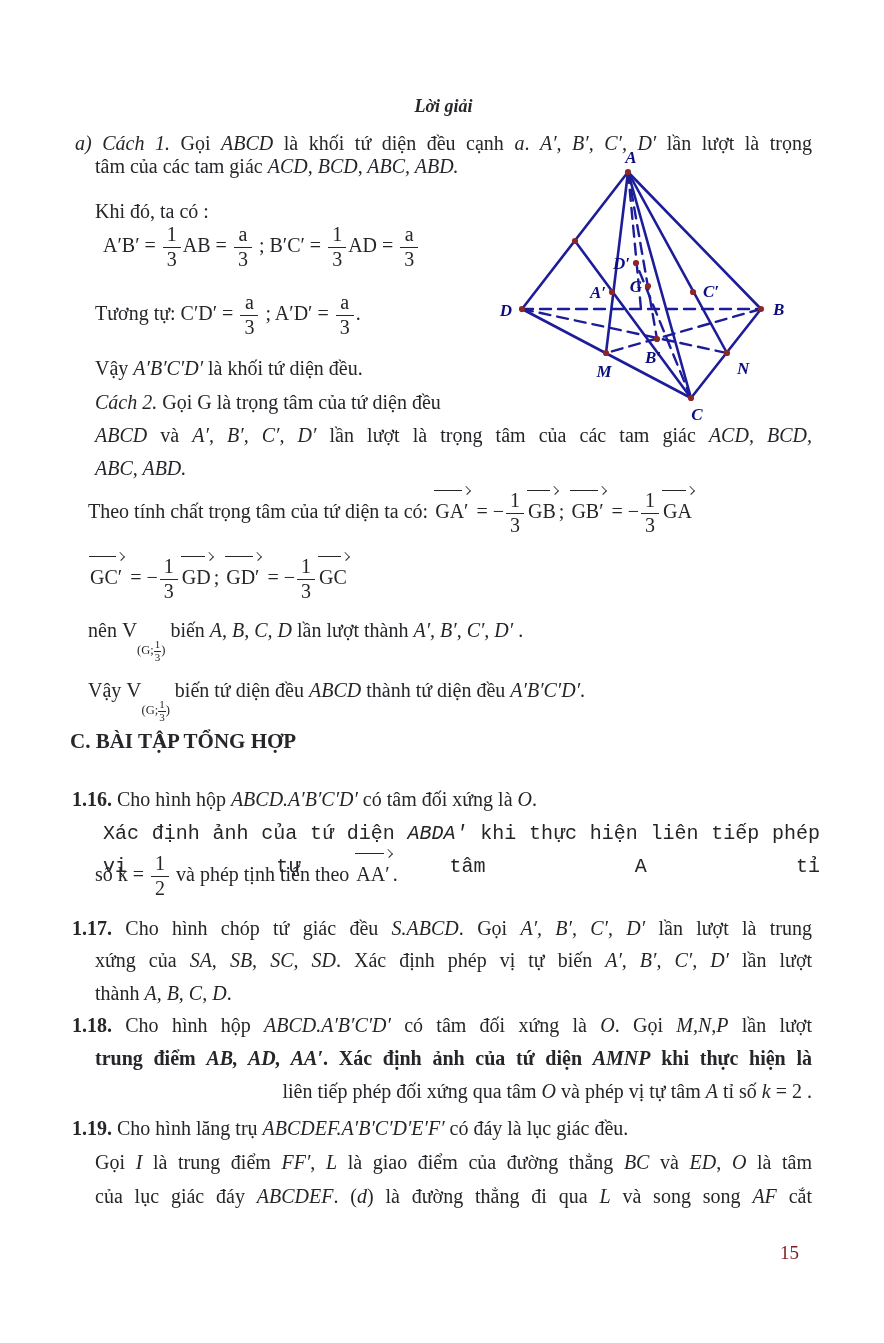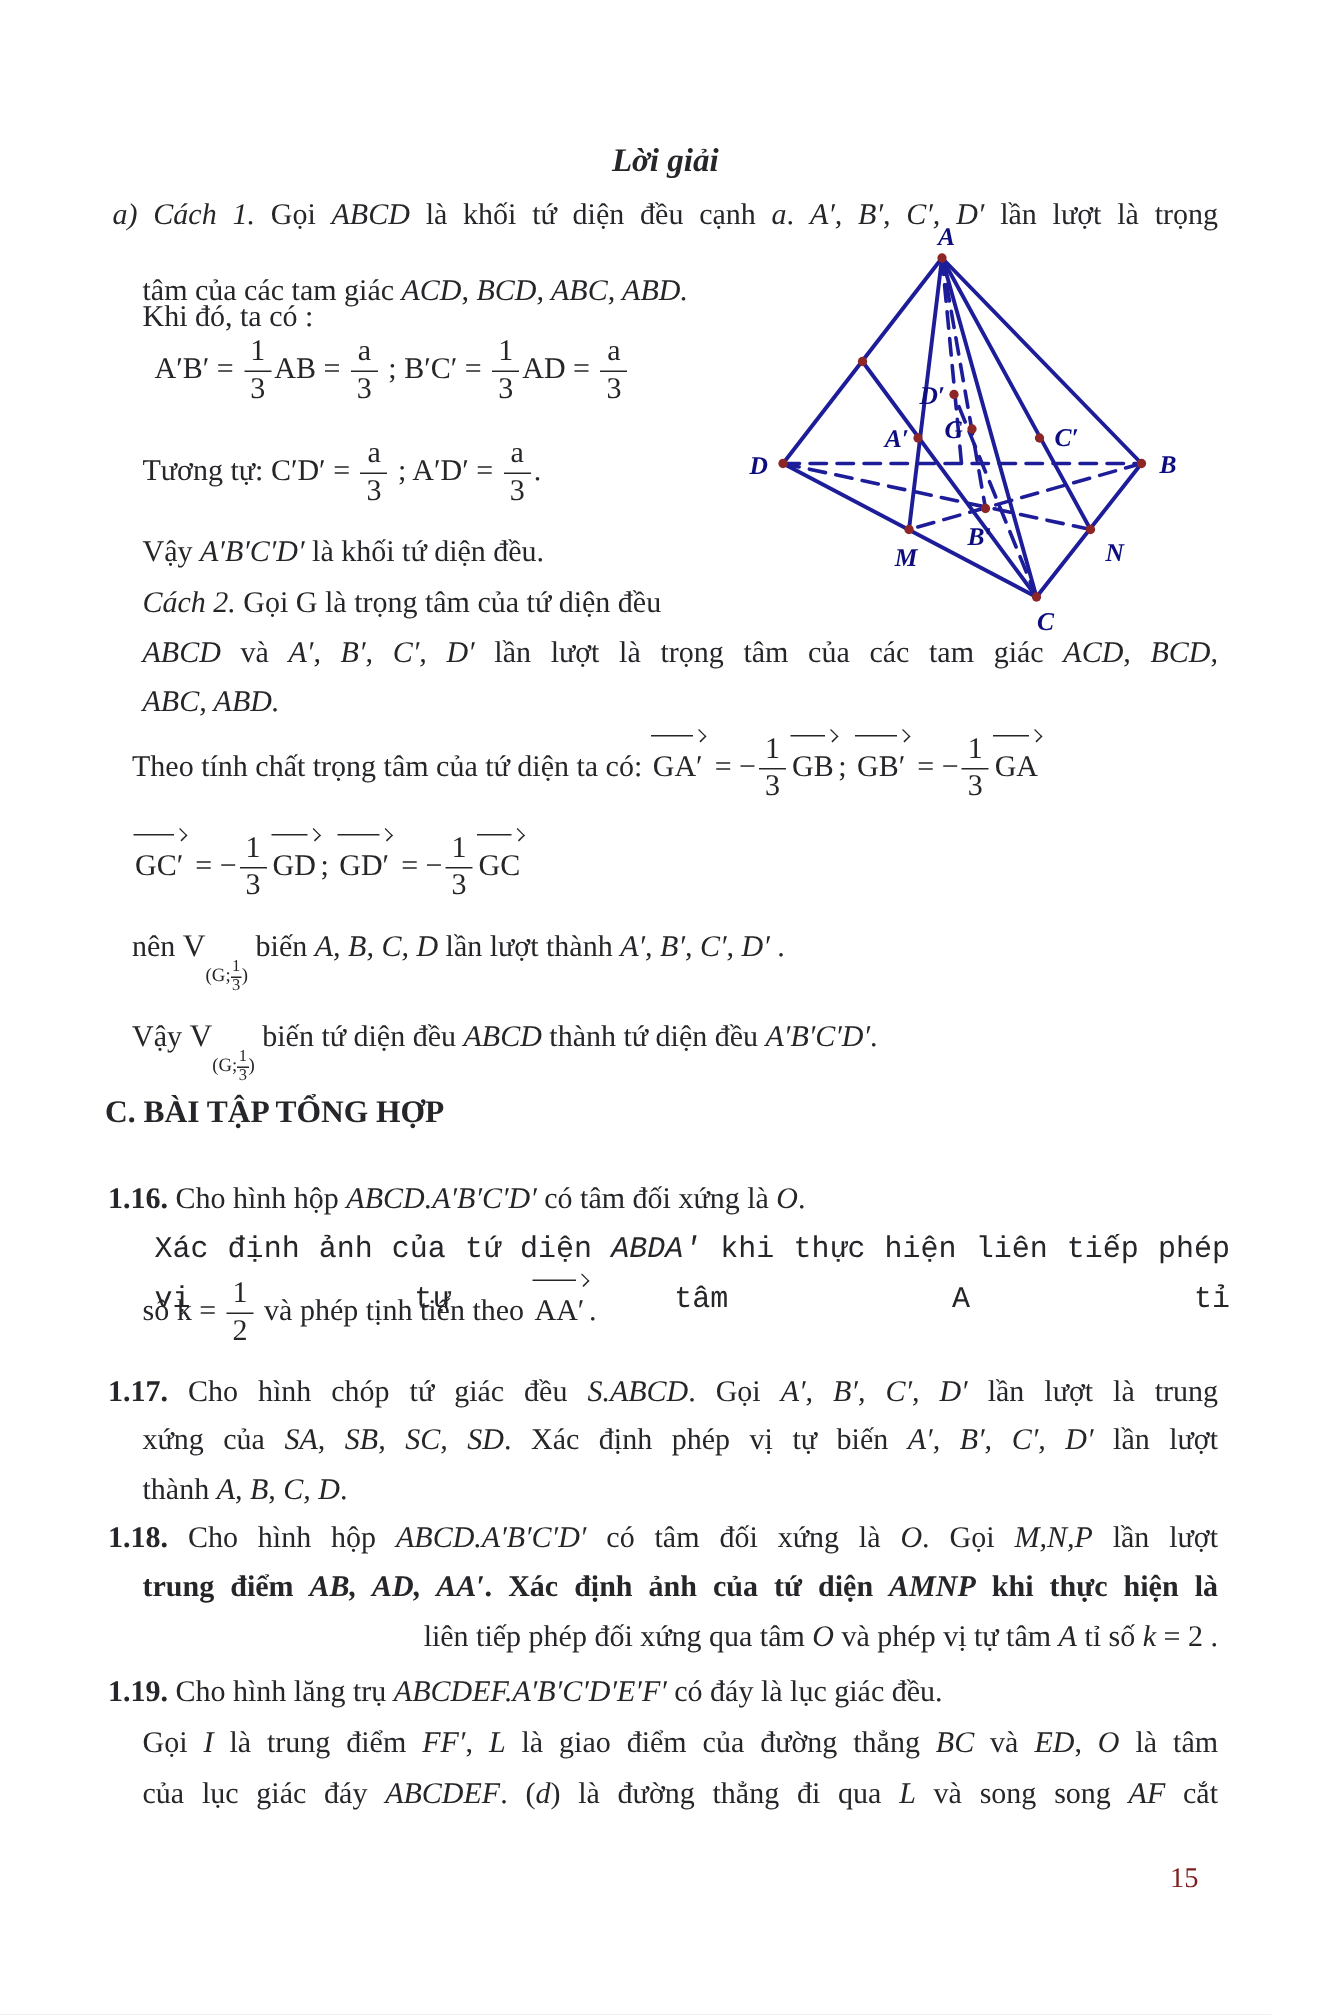--- a/index.html
+++ b/index.html
@@ -80,23 +80,23 @@
         <text x="604" y="377" text-anchor="middle">M</text>
         <text x="737" y="374" text-anchor="start">N</text>
         <text x="606" y="298" text-anchor="end">A′</text>
         <text x="653" y="363" text-anchor="middle">B′</text>
         <text x="703" y="297" text-anchor="start">C′</text>
         <text x="630" y="269" text-anchor="end">D′</text>
         <text x="642" y="292" text-anchor="end">G</text>
       </svg>
   </div>
   <div>
-      <div class="ln c" style="top: 90px; left: 75px; width: 737px; font-size: 22px;"><span class="bi">Lời giải</span></div>
+      <div class="ln c" style="top: 90px; left: 75px; width: 737px; font-size: 18px;"><span class="bi">Lời giải</span></div>
       <div class="ln j" style="top: 127px; left: 75px; width: 737px;"><span class="i">a) </span><span class="i">Cách 1.</span><span> Gọi </span><span class="i">ABCD</span><span> là khối tứ diện đều cạnh </span><span class="i">a</span><span>. </span><span class="i">A′, B′, C′, D′</span><span> lần lượt là trọng</span></div>
-      <div class="ln" style="top: 178px; left: 95px; width: 420px;"><span>tâm của các tam giác </span><span class="i">ACD, BCD, ABC, ABD.</span></div>
+      <div class="ln" style="top: 150px; left: 95px; width: 420px;"><span>tâm của các tam giác </span><span class="i">ACD, BCD, ABC, ABD.</span></div>
       <div class="ln" style="top: 195px; left: 95px; width: 420px;"><span>Khi đó, ta có :</span></div>
       <div class="ln" style="top: 224px; left: 103px; width: 410px;"><span>A′B′ = </span><span class="frac"><span class="fnum">1</span><span class="fden">3</span></span><span>AB = </span><span class="frac"><span class="fnum">a</span><span class="fden">3</span></span><span>  ; B′C′ = </span><span class="frac"><span class="fnum">1</span><span class="fden">3</span></span><span>AD = </span><span class="frac"><span class="fnum">a</span><span class="fden">3</span></span></div>
       <div class="ln" style="top: 292px; left: 95px; width: 420px;"><span>Tương tự: C′D′ = </span><span class="frac"><span class="fnum">a</span><span class="fden">3</span></span><span>  ; A′D′ = </span><span class="frac"><span class="fnum">a</span><span class="fden">3</span></span><span>.</span></div>
       <div class="ln" style="top: 352px; left: 95px; width: 430px;"><span>Vậy </span><span class="i">A′B′C′D′</span><span> là khối tứ diện đều.</span></div>
       <div class="ln" style="top: 386px; left: 95px; width: 430px;"><span class="i">Cách 2.</span><span> Gọi G là trọng tâm của tứ diện đều</span></div>
       <div class="ln j" style="top: 419px; left: 95px; width: 717px;"><span class="i">ABCD</span><span> và </span><span class="i">A′, B′, C′, D′</span><span> lần lượt là trọng tâm của các tam giác </span><span class="i">ACD, BCD,</span></div>
       <div class="ln" style="top: 452px; left: 95px; width: 717px;"><span class="i">ABC, ABD.</span></div>
       <div class="ln" style="top: 486px; left: 88px; width: 724px;"><span>Theo tính chất trọng tâm của tứ diện ta có: </span><span class="vec">GA′</span><span> = −</span><span class="frac"><span class="fnum">1</span><span class="fden">3</span></span><span class="vec">GB</span><span>; </span><span class="vec">GB′</span><span> = −</span><span class="frac"><span class="fnum">1</span><span class="fden">3</span></span><span class="vec">GA</span></div>
       <div class="ln" style="top: 552px; left: 88px; width: 724px;"><span class="vec">GC′</span><span> = −</span><span class="frac"><span class="fnum">1</span><span class="fden">3</span></span><span class="vec">GD</span><span>; </span><span class="vec">GD′</span><span> = −</span><span class="frac"><span class="fnum">1</span><span class="fden">3</span></span><span class="vec">GC</span></div>
       <div class="ln" style="top: 614px; left: 88px; width: 724px;"><span>nên </span><span class="vsub"><span class="vbase">V</span><span class="vsx"><span>(G;</span><span class="tf"><span class="tfn">1</span><span class="tfd">3</span></span><span>)</span></span></span><span> biến </span><span class="i">A, B, C, D</span><span> lần lượt thành </span><span class="i">A′, B′, C′, D′</span><span> .</span></div>

